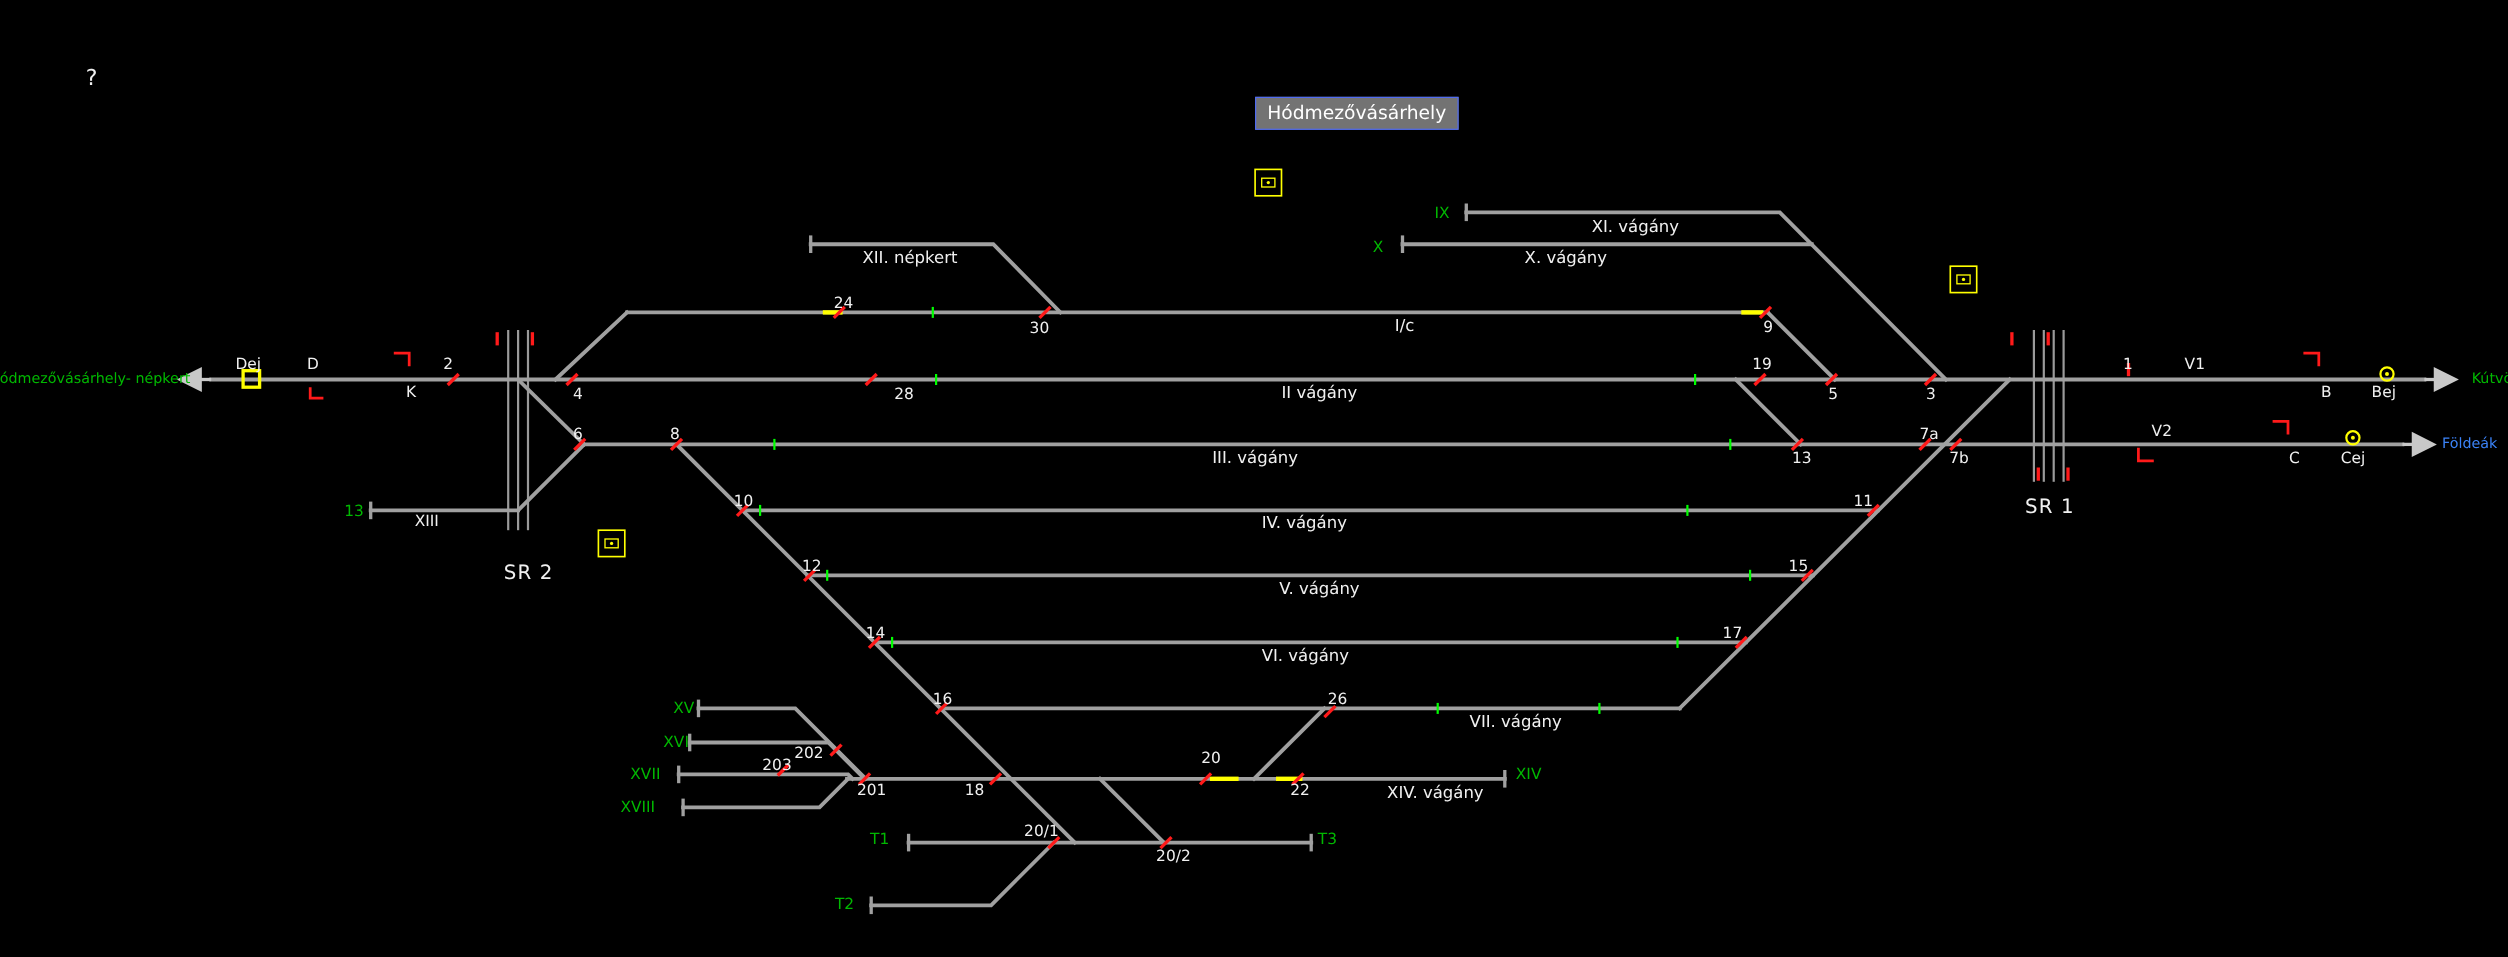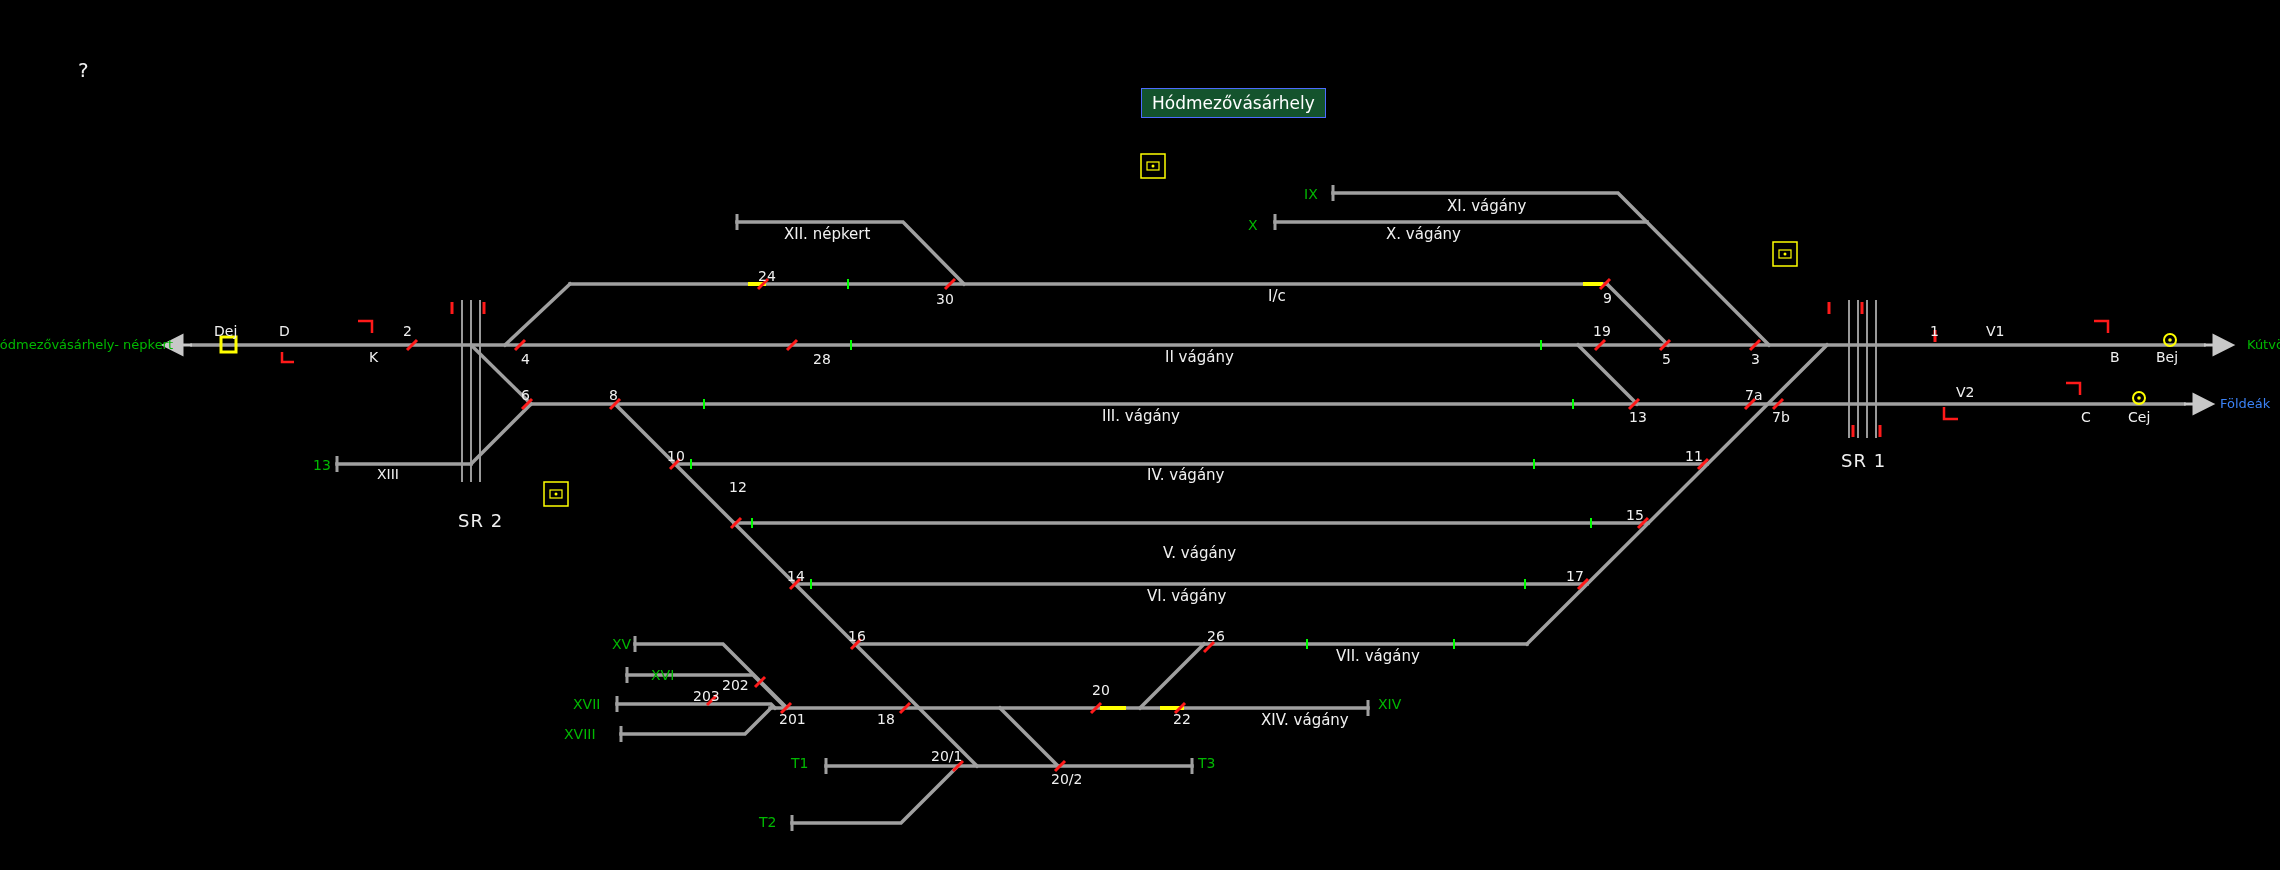--- a/index.html
+++ b/index.html
@@ -192,47 +192,47 @@
   </svg>
 
   <div id="label-layer">
       <span class="lbl lbl-station" style="left: -10px; top: 338px; color: rgb(0, 184, 0);">Hódmezővásárhely- népkert</span>
       <span class="lbl lbl-station" style="left: 2247px; top: 338px; color: rgb(0, 184, 0);">Kútvölgy</span>
       <span class="lbl lbl-station" style="left: 2220px; top: 397px; color: #3b82f6;">Földeák</span>
       <span class="lbl lbl-platform" style="left: 313px; top: 458px; color: rgb(0, 184, 0);">13</span>
       <span class="lbl lbl-platform" style="left: 1304px; top: 187px; color: rgb(0, 184, 0);">IX</span>
       <span class="lbl lbl-platform" style="left: 1248px; top: 218px; color: rgb(0, 184, 0);">X</span>
       <span class="lbl lbl-platform" style="left: 612px; top: 637px; color: rgb(0, 184, 0);">XV</span>
-      <span class="lbl lbl-platform" style="left: 603px; top: 668px; color: rgb(0, 184, 0); margin-left: 48px;">XVI</span>
+      <span class="lbl lbl-platform" style="left: 603px; top: 668px; color: rgb(0, 184, 0);">XVI</span>
       <span class="lbl lbl-platform" style="left: 573px; top: 697px; color: rgb(0, 184, 0);">XVII</span>
       <span class="lbl lbl-platform" style="left: 564px; top: 727px; color: rgb(0, 184, 0);">XVIII</span>
       <span class="lbl lbl-platform" style="left: 1378px; top: 697px; color: rgb(0, 184, 0);">XIV</span>
       <span class="lbl lbl-platform" style="left: 791px; top: 756px; color: rgb(0, 184, 0);">T1</span>
       <span class="lbl lbl-platform" style="left: 759px; top: 815px; color: rgb(0, 184, 0);">T2</span>
       <span class="lbl lbl-platform" style="left: 1198px; top: 756px; color: rgb(0, 184, 0);">T3</span>
       <span class="lbl lbl-track" style="left: 784px; top: 227px; color: rgb(240, 240, 240);">XII. népkert</span>
       <span class="lbl lbl-track" style="left: 1447px; top: 199px; color: rgb(240, 240, 240);">XI. vágány</span>
       <span class="lbl lbl-track" style="left: 1386px; top: 227px; color: rgb(240, 240, 240);">X. vágány</span>
       <span class="lbl lbl-track" style="left: 1268px; top: 289px; color: rgb(240, 240, 240);">I/c</span>
       <span class="lbl lbl-track" style="left: 1165px; top: 350px; color: rgb(240, 240, 240);">II vágány</span>
       <span class="lbl lbl-track" style="left: 1102px; top: 409px; color: rgb(240, 240, 240);">III. vágány</span>
       <span class="lbl lbl-track" style="left: 1147px; top: 468px; color: rgb(240, 240, 240);">IV. vágány</span>
-      <span class="lbl lbl-track" style="left: 1163px; top: 528px; color: rgb(240, 240, 240); margin-top: 18px;">V. vágány</span>
+      <span class="lbl lbl-track" style="left: 1163px; top: 528px; color: rgb(240, 240, 240);">V. vágány</span>
       <span class="lbl lbl-track" style="left: 1147px; top: 589px; color: rgb(240, 240, 240);">VI. vágány</span>
       <span class="lbl lbl-track" style="left: 1336px; top: 649px; color: rgb(240, 240, 240);">VII. vágány</span>
       <span class="lbl lbl-track" style="left: 1261px; top: 713px; color: rgb(240, 240, 240);">XIV. vágány</span>
       <span class="lbl lbl-switch" style="left: 758px; top: 269px; color: rgb(240, 240, 240);">24</span>
       <span class="lbl lbl-switch" style="left: 936px; top: 292px; color: rgb(240, 240, 240);">30</span>
       <span class="lbl lbl-switch" style="left: 813px; top: 352px; color: rgb(240, 240, 240);">28</span>
       <span class="lbl lbl-switch" style="left: 403px; top: 324px; color: rgb(240, 240, 240);">2</span>
       <span class="lbl lbl-switch" style="left: 521px; top: 352px; color: rgb(240, 240, 240);">4</span>
       <span class="lbl lbl-switch" style="left: 521px; top: 388px; color: rgb(240, 240, 240);">6</span>
       <span class="lbl lbl-switch" style="left: 609px; top: 388px; color: rgb(240, 240, 240);">8</span>
       <span class="lbl lbl-switch" style="left: 667px; top: 449px; color: rgb(240, 240, 240);">10</span>
-      <span class="lbl lbl-switch" style="left: 729px; top: 480px; color: rgb(240, 240, 240);">12</span>
+      <span class="lbl lbl-switch" style="left: 729px; top: 508px; color: rgb(240, 240, 240);">12</span>
       <span class="lbl lbl-switch" style="left: 787px; top: 569px; color: rgb(240, 240, 240);">14</span>
       <span class="lbl lbl-switch" style="left: 848px; top: 629px; color: rgb(240, 240, 240);">16</span>
       <span class="lbl lbl-switch" style="left: 877px; top: 712px; color: rgb(240, 240, 240);">18</span>
       <span class="lbl lbl-switch" style="left: 779px; top: 712px; color: rgb(240, 240, 240);">201</span>
       <span class="lbl lbl-switch" style="left: 722px; top: 678px; color: rgb(240, 240, 240);">202</span>
       <span class="lbl lbl-switch" style="left: 693px; top: 689px; color: rgb(240, 240, 240);">203</span>
       <span class="lbl lbl-switch" style="left: 1092px; top: 683px; color: rgb(240, 240, 240);">20</span>
       <span class="lbl lbl-switch" style="left: 1173px; top: 712px; color: rgb(240, 240, 240);">22</span>
       <span class="lbl lbl-switch" style="left: 1207px; top: 629px; color: rgb(240, 240, 240);">26</span>
       <span class="lbl lbl-switch" style="left: 931px; top: 749px; color: rgb(240, 240, 240);">20/1</span>
@@ -256,15 +256,15 @@
       <span class="lbl lbl-signal" style="left: 2081px; top: 410px; color: rgb(240, 240, 240);">C</span>
       <span class="lbl lbl-signal" style="left: 2128px; top: 410px; color: rgb(240, 240, 240);">Cej</span>
       <span class="lbl lbl-signal" style="left: 1986px; top: 324px; color: rgb(240, 240, 240);">V1</span>
       <span class="lbl lbl-signal" style="left: 1956px; top: 385px; color: rgb(240, 240, 240);">V2</span>
       <span class="lbl lbl-signal" style="left: 377px; top: 467px; color: rgb(240, 240, 240);">XIII</span>
       <span class="lbl lbl-sr" style="left: 1841px; top: 452px; color: rgb(240, 240, 240);">SR 1</span>
       <span class="lbl lbl-sr" style="left: 458px; top: 512px; color: rgb(240, 240, 240);">SR 2</span>
     </div>
 
   <div class="help">?</div>
-  <div class="title-box" id="title-box" style="background: #14532d; border: 1px solid rgb(77, 107, 255);">Hódmezővásárhely</div>
+  <div class="title-box" id="title-box" style="background: #737373; border: 1px solid rgb(77, 107, 255);">Hódmezővásárhely</div>
 
 </div>
 
 </body></html>

